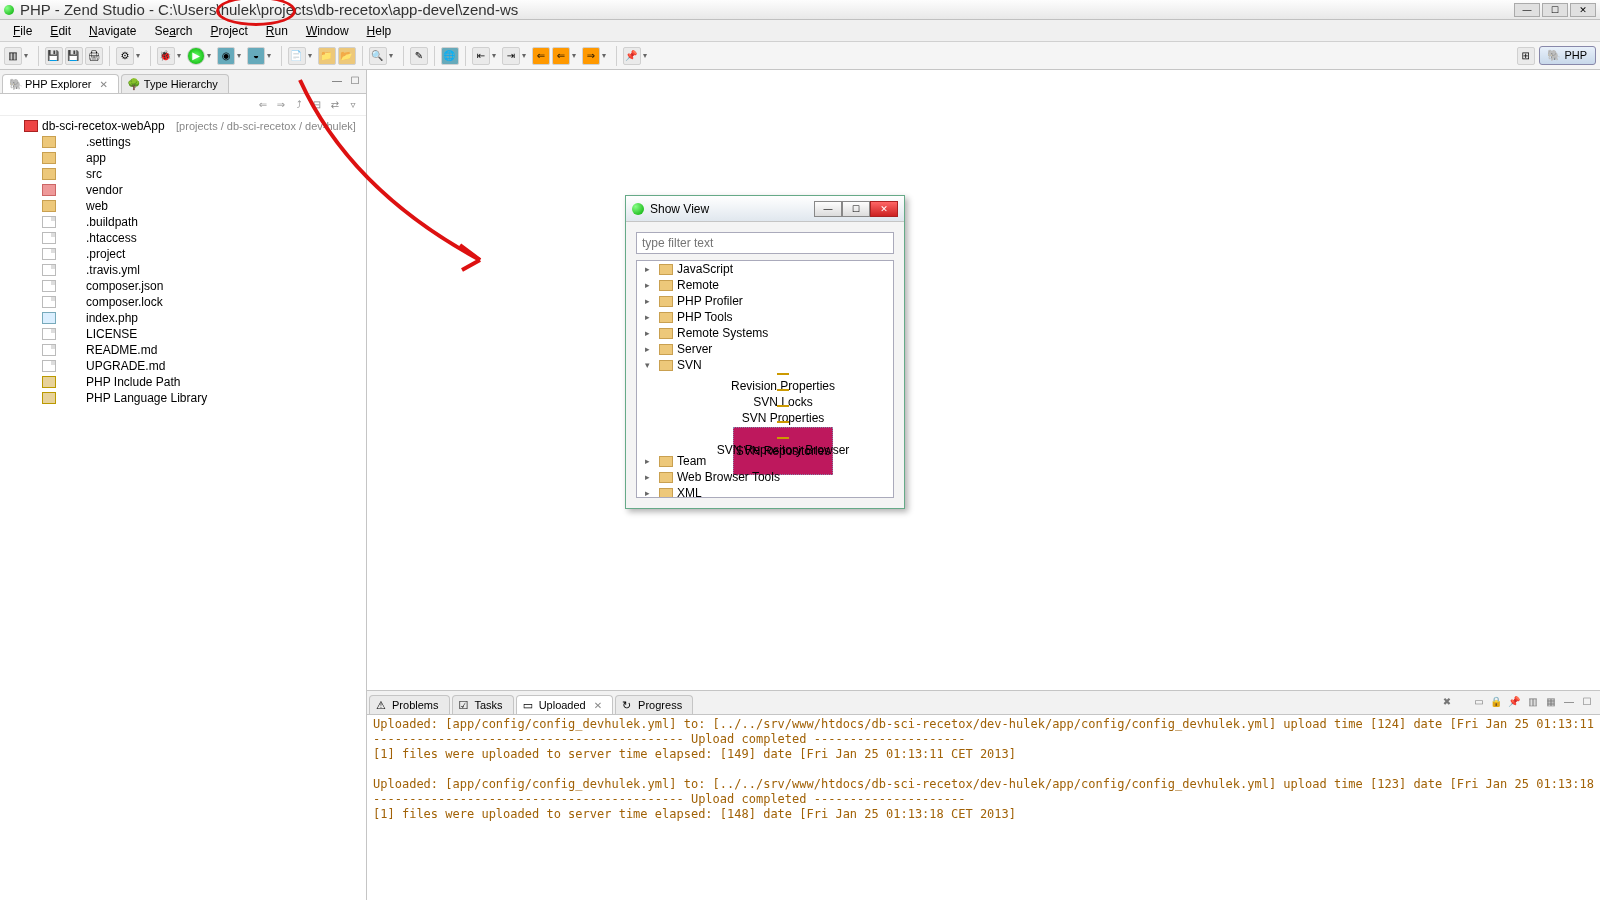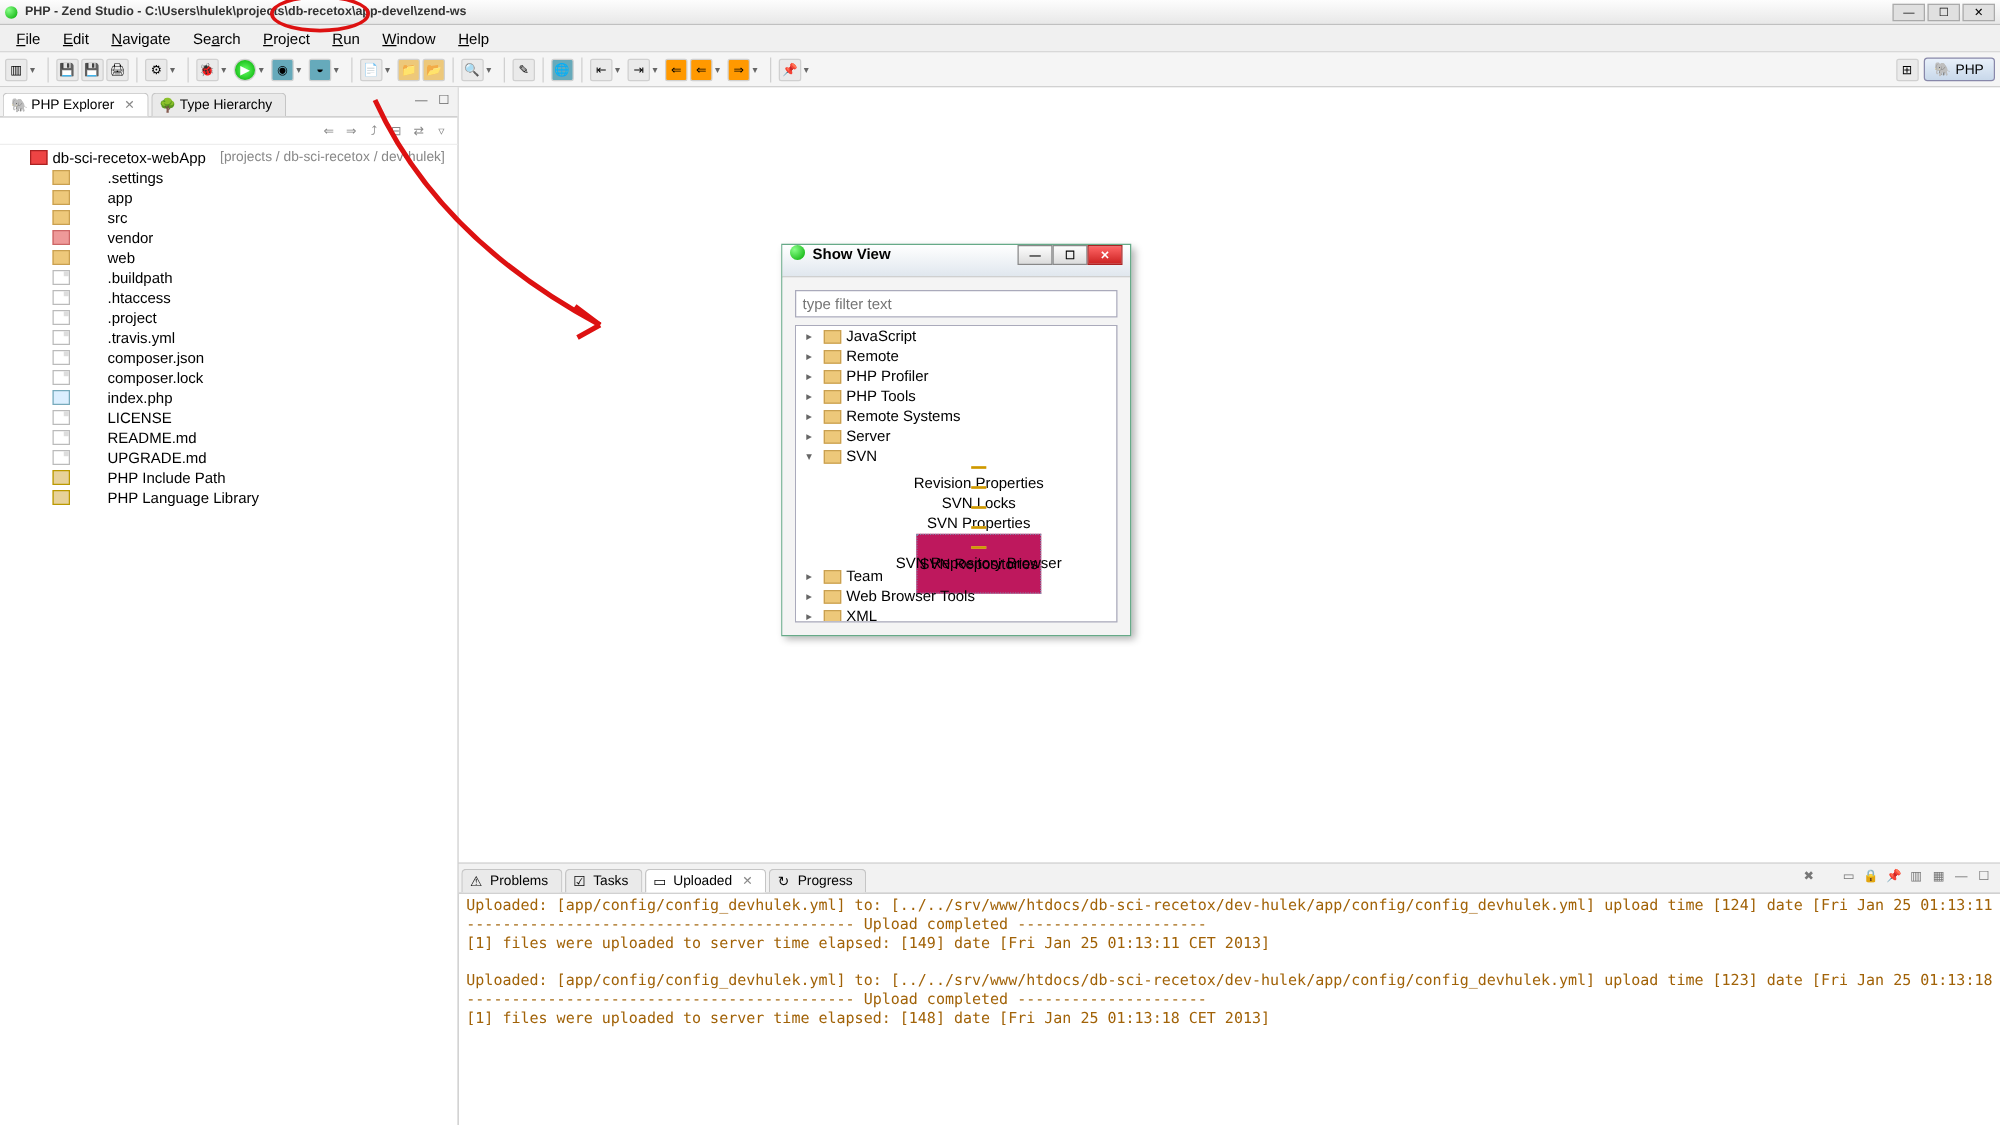--- a/index.html
+++ b/index.html
@@ -1,21 +1,21 @@
 <!DOCTYPE html>
 <html><head>
 <meta charset="utf-8">
 <style>
 * { box-sizing: border-box; margin: 0; padding: 0; font-family: "Segoe UI", Tahoma, sans-serif; }
 body { background: #fff; font-size: 12px; overflow: hidden; width: 1600px; height: 900px; position: relative; }
 
 
 .titlebar { height: 20px; background: linear-gradient(#fdfdfd, #e8e8e8); border-bottom: 1px solid #c0c0c0; display: flex; align-items: center; padding: 0 4px; }
 .titlebar .ball { width: 10px; height: 10px; background: radial-gradient(circle at 30% 30%, #8f8, #0a0); border-radius: 50%; margin-right: 6px; }
-.titlebar .title { font-size: 10px; color: #333; font-weight: bold; }
+.titlebar .title { font-size: 15px; color: #333; }
 .titlebar .winbtns { margin-left: auto; display: flex; gap: 2px; }
 .titlebar .winbtns span { width: 26px; height: 14px; background: #e0e0e0; border: 1px solid #aaa; display: inline-flex; align-items: center; justify-content: center; font-size: 9px; cursor: pointer; }
 
 
 .menubar { height: 22px; background: #f0f0f0; border-bottom: 1px solid #d0d0d0; display: flex; align-items: center; padding: 0 4px; gap: 0; }
 .menubar span { padding: 2px 9px; font-size: 12px; cursor: pointer; }
 .menubar span u { text-decoration: underline; }
 
 
 .toolbar { height: 28px; background: #f5f5f5; border-bottom: 1px solid #c5c5c5; display: flex; align-items: center; padding: 0 4px; gap: 2px; }
@@ -70,21 +70,21 @@
 .bottom { height: 210px; border-top: 1px solid #c5c5c5; display: flex; flex-direction: column; }
 .bottom .tabrow { background: #f2f2f2; }
 .bottom .btoolbar { position: absolute; right: 6px; top: 3px; display: flex; gap: 4px; }
 .bottom .btoolbar span { width: 14px; height: 14px; font-size: 10px; cursor: pointer; color: #777; display:inline-flex; align-items:center; justify-content:center; }
 .bottom .consoletitle { padding: 2px 6px; font-size: 11px; background: #fff; border-bottom: 1px solid #eee; }
 .console { flex: 1; overflow: auto; padding: 2px 6px; font-family: "Consolas", monospace; font-size: 12px; line-height: 15px; white-space: pre; color: #a16207; }
 
 
 .overlay { position: absolute; inset: 0; }
 .dialog { position: absolute; left: 625px; top: 195px; width: 280px; background: #f4f4f4; border: 1px solid #6a8; box-shadow: 3px 3px 6px rgba(0,0,0,0.3); }
-.dlg-title { height: 26px; background: linear-gradient(#fff,#e0e7ee); display: flex; padding: 0 6px; border-bottom: 1px solid #c5c5c5; font-weight: bold; }
+.dlg-title { height: 26px; background: linear-gradient(#fff,#e0e7ee); display: flex; align-items: center; padding: 0 6px; border-bottom: 1px solid #c5c5c5; }
 .dlg-title .ball { width: 12px; height: 12px; background: radial-gradient(circle at 30% 30%, #8f8, #0a0); border-radius: 50%; margin-right: 6px; }
 .dlg-title .t { font-size: 12px; flex: 1; }
 .dlg-title .wbt { display: flex; gap: 0; }
 .dlg-title .wbt span { width: 28px; height: 16px; border: 1px solid #888; background: linear-gradient(#fdfdfd,#dcdcdc); display: inline-flex; align-items: center; justify-content: center; font-size: 9px; cursor: pointer; }
 .dlg-title .wbt .close { background: linear-gradient(#f66,#c22); color: #fff; border-color: #a22; }
 .dlg-body { padding: 10px; background: #f4f4f4; }
 .dlg-body input { width: 100%; padding: 3px 5px; font-size: 12px; border: 1px solid #aab; margin-bottom: 6px; }
 .dlg-tree { height: 238px; background: #fff; border: 1px solid #aab; overflow-y: scroll; font-size: 12px; }
 .dlg-tree .dn { display: flex; align-items: center; gap: 4px; height: 16px; padding-left: 8px; white-space: nowrap; cursor: pointer; }
 .dlg-tree .dn .exp { width: 10px; font-size: 9px; color: #666; }

